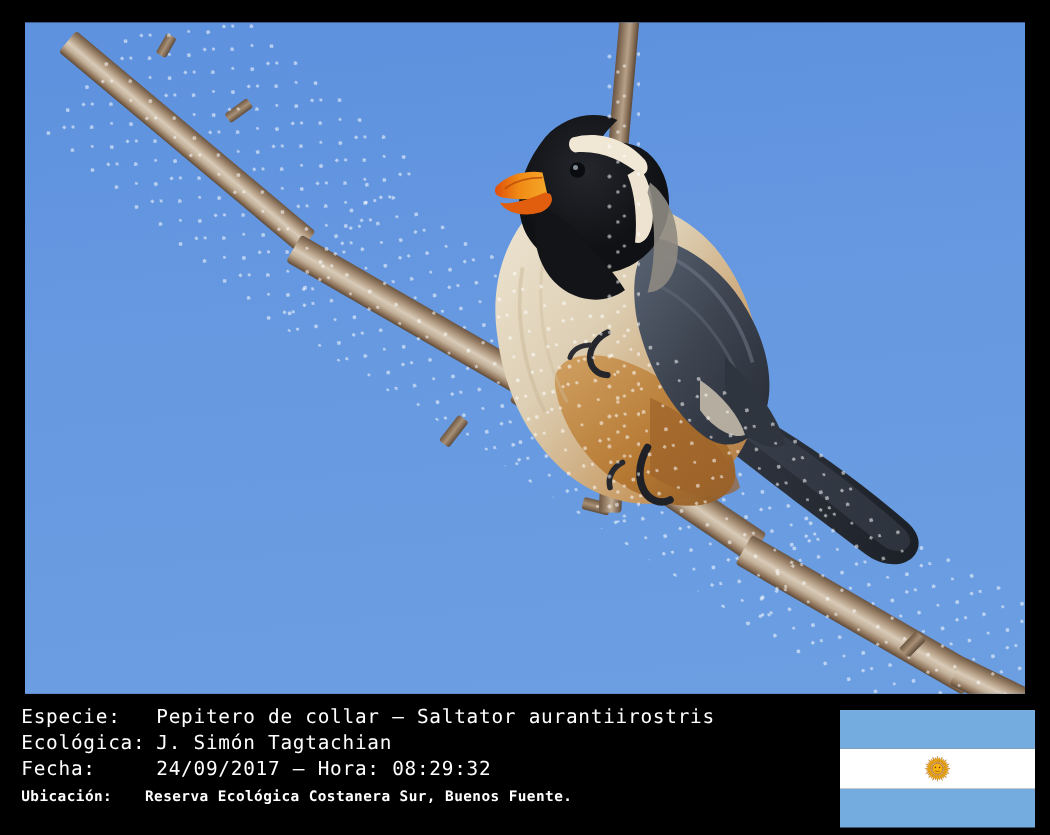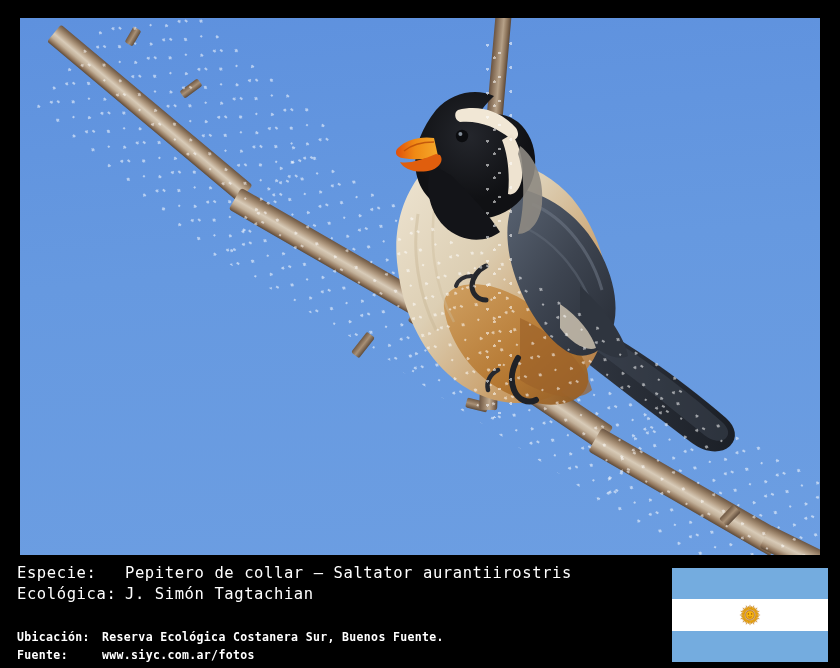--- a/index.html
+++ b/index.html
@@ -151,21 +151,21 @@
     letter-spacing: 0.6px;
     font-family: "DejaVu Sans Mono", "Liberation Mono", monospace;
   }
   .row-big .cap-label { width: 108px; }
   .row-small {
     font-size: 11.5px;
     letter-spacing: 0.35px;
     font-weight: bold;
     font-family: "DejaVu Sans Mono", "Liberation Mono", monospace;
   }
-  .row-small .cap-label { width: 85px; }
+  .row-small .cap-label { width: 99px; }
 
   #row-especie   { left: 17px; top: 8px; }
   #row-fotografo { left: 17px; top: 29px; }
   #row-fecha     { left: 17px; top: 50px; }
   #row-ubicacion { left: 17px; top: 74px; }
   #row-fuente    { left: 17px; top: 92px; }
 
   
   #flag {
     position: absolute;
@@ -356,28 +356,28 @@
   <div id="caption">
 
     <div class="cap-row row-big" id="row-especie">
       <span class="cap-label">Especie:</span><span class="cap-value">Pepitero de collar — Saltator aurantiirostris</span>
     </div>
 
     <div class="cap-row row-big" id="row-fotografo">
       <span class="cap-label">Ecológica:</span><span class="cap-value">J. Simón Tagtachian</span>
     </div>
 
+    <div class="cap-row row-big" id="row-fecha">
+      <span class="cap-label">Fecha:</span><span class="cap-value">24/09/2017 — Hora: 08:29:32</span>
+    </div>
 
     <div class="cap-row row-small" id="row-ubicacion">
       <span class="cap-label">Ubicación:</span><span class="cap-value">Reserva Ecológica Costanera Sur, Buenos Fuente.</span>
     </div>
 
-    <div class="cap-row row-small" id="row-fuente">
-      <span class="cap-label">Fuente:</span><span class="cap-value">www.siyc.com.ar/fotos</span>
-    </div>
   </div>
 
   <div id="flag">
     <div class="flag-band band-blue"></div>
     <div class="flag-band band-white">
       <svg id="sun" viewBox="0 0 40 40">
         <g fill="#F6B40E" stroke="#85340A" stroke-width="0.6">
           <g id="rays">
               <polygon points="20,11.8 18.3,8 20,1.5 21.7,8" fill="#F6B40E" stroke="#85340A" stroke-width="0.35" transform="rotate(0 20 20)"></polygon>
               <polygon points="20,11.8 18.3,8 20,3.5 21.7,8" fill="#F6B40E" stroke="#85340A" stroke-width="0.35" transform="rotate(11.25 20 20)"></polygon>

